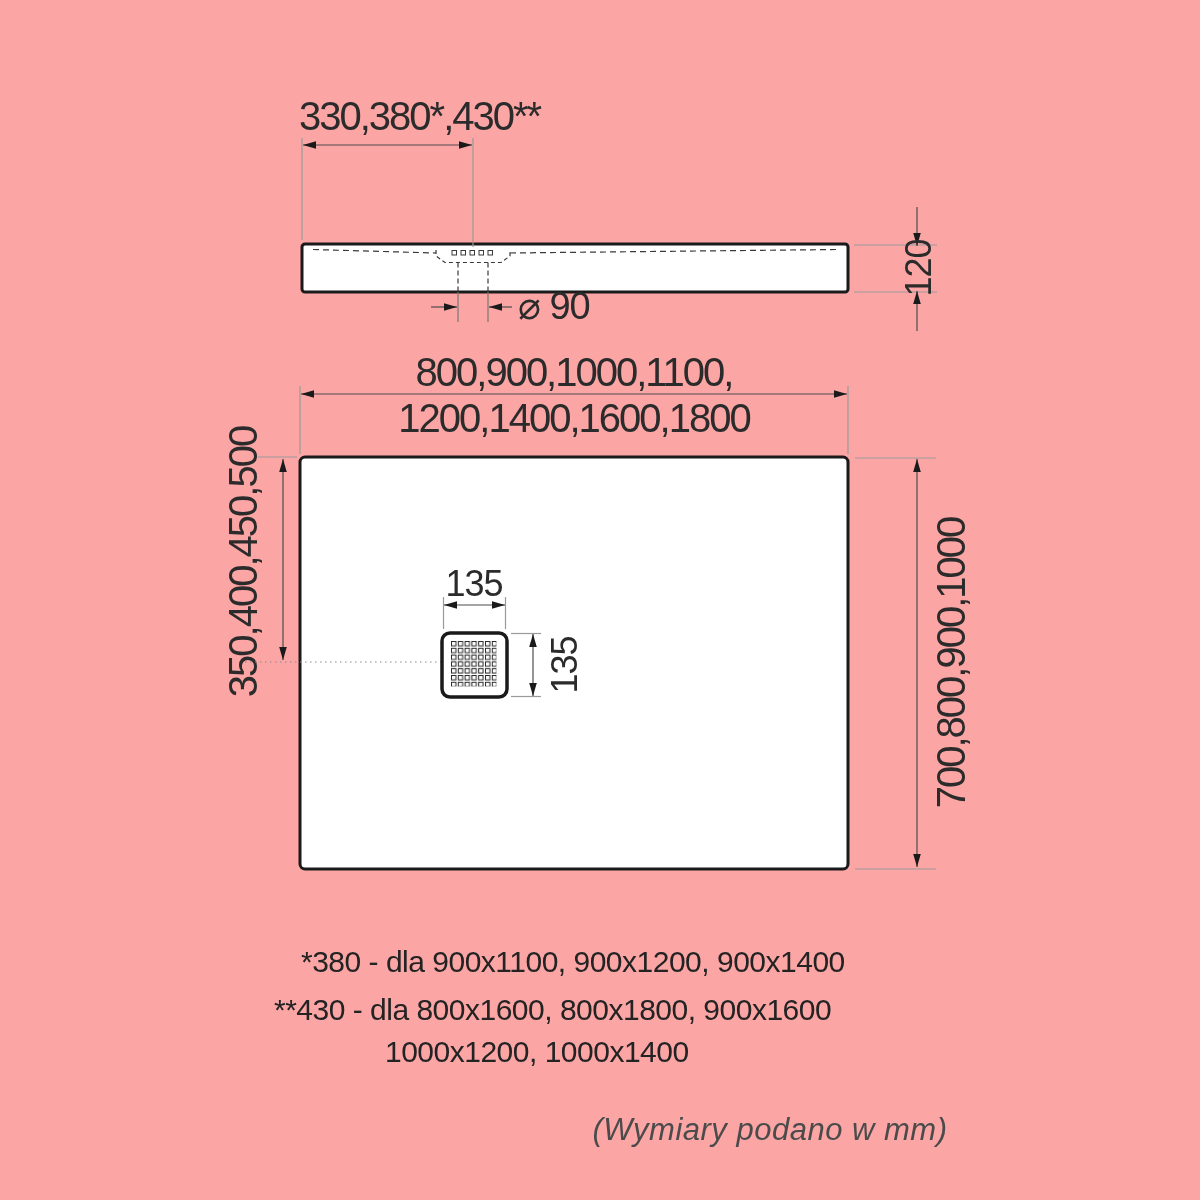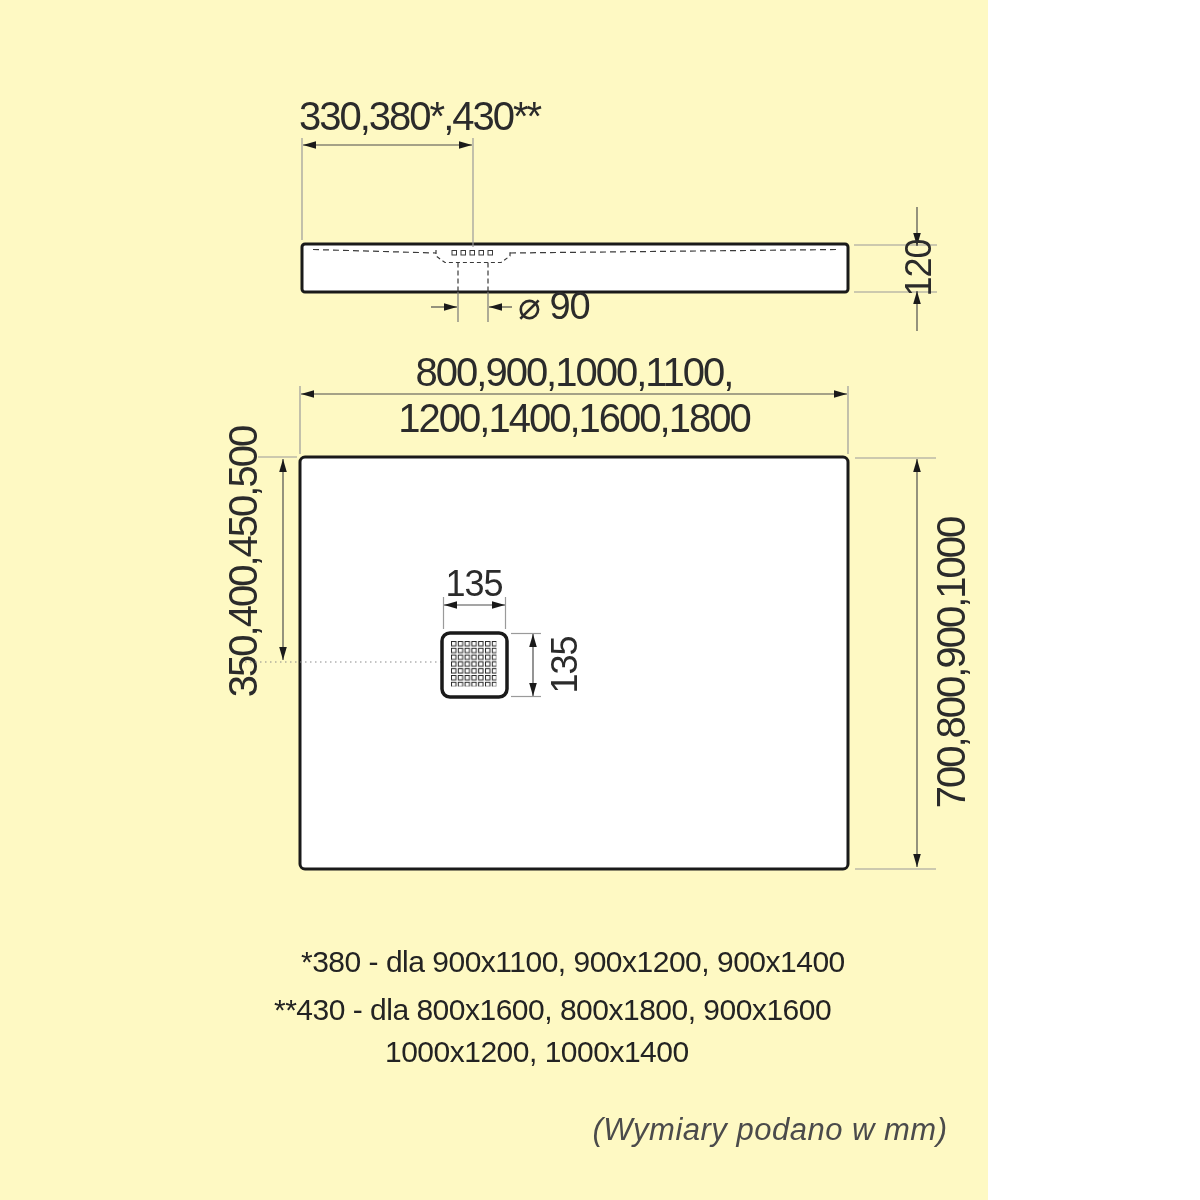--- a/index.html
+++ b/index.html
@@ -1,17 +1,17 @@
 <!DOCTYPE html>
 <html><head>
 <meta charset="utf-8">
 <style>
   html,body{margin:0;padding:0;background:#ffffff;}
   #canvas{
-    position:relative;width:988px;height:1200px;background:#fef9c3;overflow:hidden;
+    position:relative;width:1200px;height:1200px;background:#fca5a5;overflow:hidden;
     font-family:"Liberation Sans", sans-serif;
   }
   svg text{
     font-family:"Liberation Sans", sans-serif;
     fill:#2b2b2b;
   }
   .dim-num{font-size:40px;letter-spacing:-2px;}
   .dim-small{font-size:36px;letter-spacing:-1px;}
   .footnote{font-size:30px;letter-spacing:-0.5px;fill:#232323;}
   .units{font-size:31px;font-style:italic;fill:#4b4b4b;letter-spacing:0.5px;}

